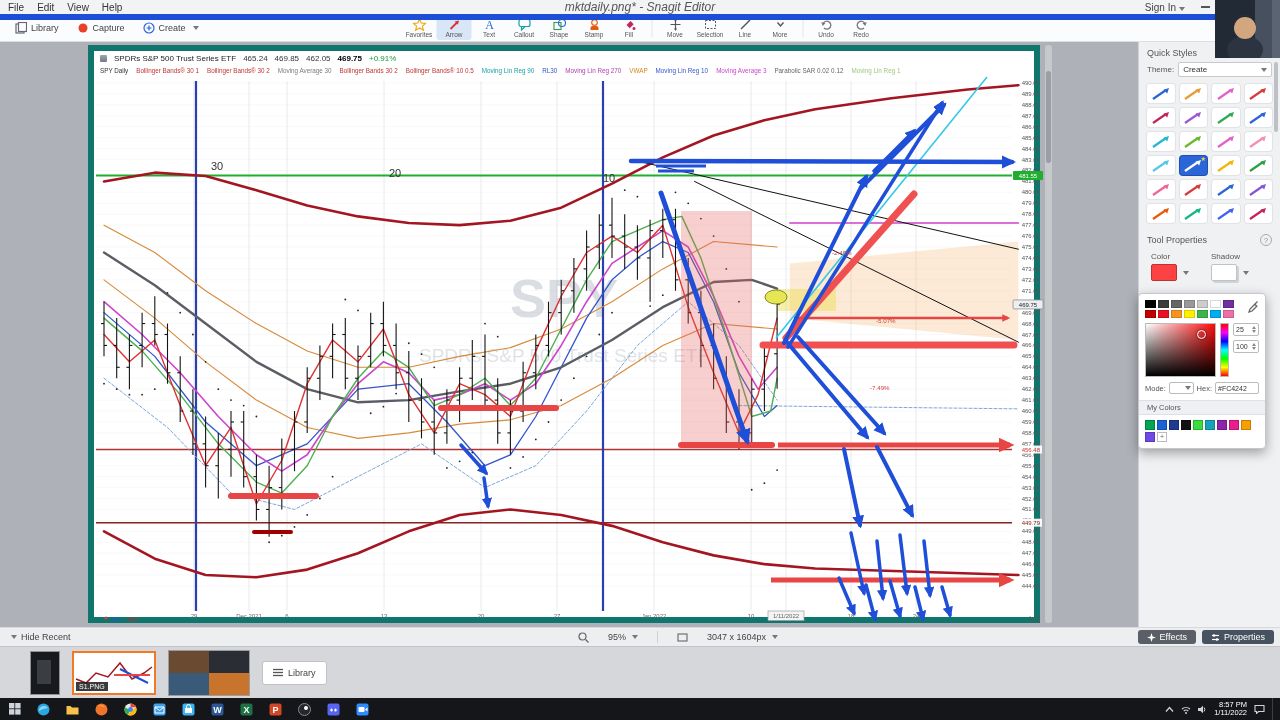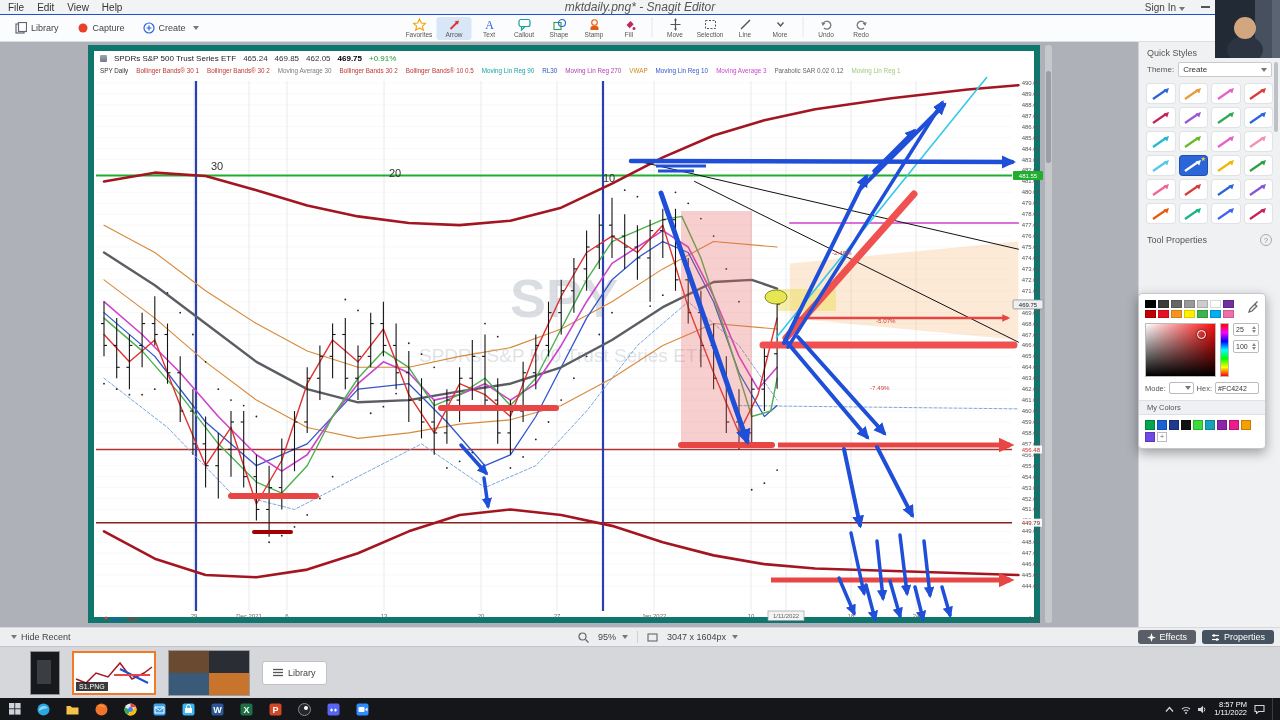--- a/index.html
+++ b/index.html
@@ -1,20 +1,20 @@
 <!DOCTYPE html>
 <html><head>
 <meta charset="utf-8">
 <style>
   html,body{margin:0;padding:0;}
   body{width:1280px;height:720px;overflow:hidden;font-family:"Liberation Sans",sans-serif;background:#aeb2b8;-webkit-font-smoothing:antialiased;}
   .app{position:relative;width:1280px;height:720px;background:#aeb2b8;}
 
   
-  .titlebar{position:absolute;top:0;left:0;right:0;height:14px;background:#f2f3f5;border-bottom:1px solid #1d4ed8;display:flex;align-items:center;font-size:10px;color:#333;z-index:5;}
+  .titlebar{position:absolute;top:0;left:0;right:0;height:14px;background:#f2f3f5;border-bottom:6px solid #1d4ed8;display:flex;align-items:center;font-size:10px;color:#333;z-index:5;}
   .menus{display:flex;gap:13px;padding-left:8px;}
   .menus span{cursor:default;}
   .win-title{position:absolute;left:50%;transform:translateX(-50%);font-size:12px;color:#555;font-style:italic;}
   .title-right{position:absolute;right:70px;display:flex;gap:16px;align-items:center;font-size:10px;color:#444;}
   .chev{width:0;height:0;border-left:3px solid transparent;border-right:3px solid transparent;border-top:4px solid #777;display:inline-block;margin-left:3px;}
   .min-glyph{width:9px;height:1.5px;background:#555;display:inline-block;}
 
   
   .toolbar{position:absolute;top:15px;left:0;right:0;height:26px;background:#fbfcfd;border-bottom:1px solid #dcdee2;display:flex;align-items:center;z-index:4;}
   .left-group{display:flex;align-items:center;gap:4px;padding-left:8px;font-size:9px;color:#444;}
@@ -78,21 +78,21 @@
   .mycolors{display:flex;gap:2px;padding-top:5px;flex-wrap:wrap;align-items:center;}
   .mc{width:10px;height:10px;border:1px solid rgba(0,0,0,.2);box-sizing:border-box;}
   .mc-add{width:10px;height:10px;border:1px solid #bbb;box-sizing:border-box;font-size:8px;line-height:8px;text-align:center;color:#777;}
 
   
   .webcam{position:absolute;top:0;right:0;width:65px;height:58px;z-index:50;overflow:hidden;background:#232b36;}
 
   
   .footerbar{position:absolute;left:0;right:0;bottom:74px;height:18px;background:#eceef0;border-top:1px solid #d6d8db;display:flex;align-items:center;font-size:9px;color:#444;z-index:7;}
   .hide-recent{display:flex;align-items:center;gap:4px;padding-left:8px;}
-  .footer-center{position:absolute;left:578px;display:flex;align-items:center;gap:9px;}
+  .footer-center{position:absolute;left:578px;display:flex;align-items:center;gap:19px;}
   .zoombox{display:flex;align-items:center;gap:3px;}
   .fsep{width:1px;height:12px;background:#cfd1d5;}
   .footer-right{position:absolute;right:6px;display:flex;gap:6px;}
   .fbtn{display:flex;align-items:center;gap:4px;color:#fff;font-size:9px;padding:2px 9px;border-radius:3px;}
   .fbtn.effects{background:#5a5e66;}
   .fbtn.props{background:#46525f;}
 
   
   .tray{position:absolute;left:0;right:0;bottom:22px;height:52px;background:#d5d7da;border-top:1px solid #c2c4c8;display:flex;align-items:center;gap:12px;padding-left:30px;z-index:7;box-sizing:border-box;}
   .thumb1{width:28px;height:42px;background:#17191c;border:1px solid #8e9094;position:relative;}
@@ -915,20 +915,36 @@
           <svg width="22" height="14">
             <line x1="3" y1="12" x2="16" y2="3" stroke="#c2255c" stroke-width="2.2"></line>
             <polygon points="19,1 13.5,2.8 17.2,6.4" fill="#c2255c"></polygon>
           </svg>
         </div>
       </div>
     <div class="panel-h">
         <span>Tool Properties</span>
         <span class="tp-help">?</span>
       </div>
+    <div class="props-row">
+      <div class="prop-col">
+        <span>Color</span>
+        <span class="prop-sw">
+            <span class="swatch-red"></span>
+            <span class="chev"></span>
+          </span>
+      </div>
+      <div class="prop-col">
+        <span>Shadow</span>
+        <span class="prop-sw">
+            <span class="swatch-shadow"></span>
+            <span class="chev"></span>
+          </span>
+      </div>
+    </div>
     <div class="panel-scroll"></div>
   </div>
 
   <div class="popup">
     <div class="presets-row">
       <div class="presets" id="preset-swatches">
           <div class="pz" style="background: rgb(0, 0, 0);"></div>
           <div class="pz" style="background: rgb(59, 59, 59);"></div>
           <div class="pz" style="background: rgb(102, 102, 102);"></div>
           <div class="pz" style="background: rgb(153, 153, 153);"></div>

